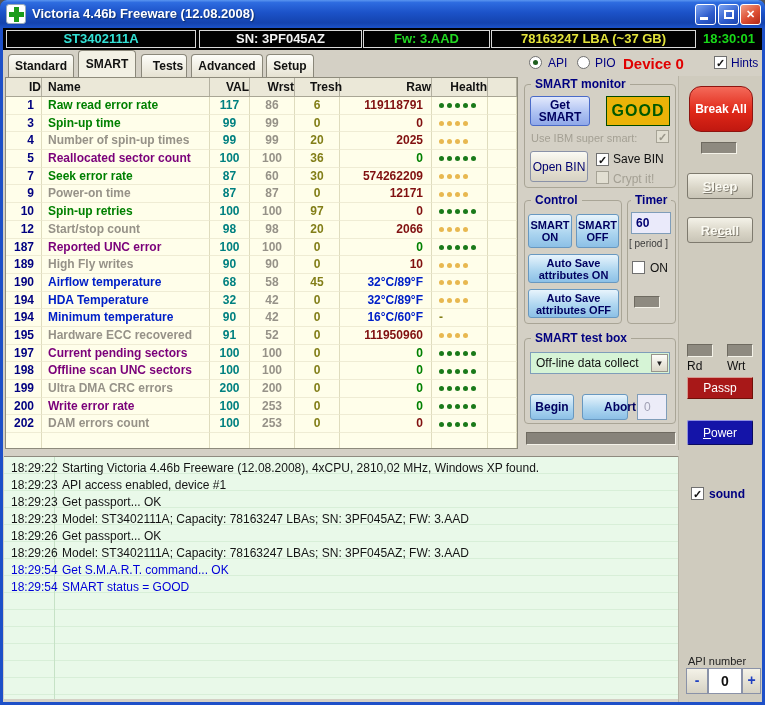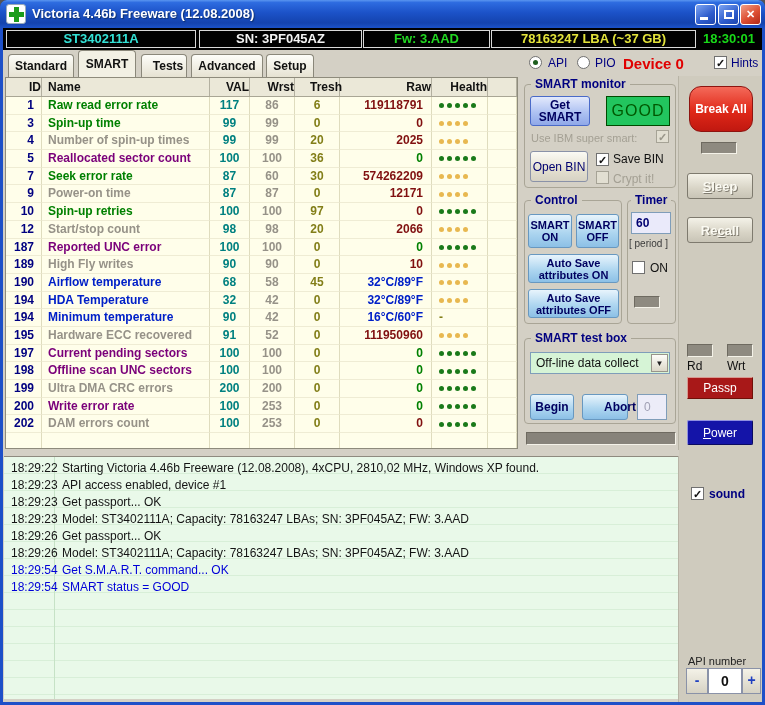--- a/index.html
+++ b/index.html
@@ -83,22 +83,22 @@
     color:#000080; font-size:12px; font-weight:bold; white-space:nowrap; }
   .btn-blue { position:absolute; background:linear-gradient(180deg,#E3E9FC,#AEC2F2 55%,#8FA8E8);
     border:1px solid #4A6AC8; border-radius:3px; color:#000060; font-size:11px; font-weight:bold;
     text-align:center; display:flex; align-items:center; justify-content:center; line-height:12px; }
   .btn-sky { position:absolute; background:linear-gradient(180deg,#E8F4FC,#AED6F0 55%,#8CC0E6);
     border:1px solid #6898C0; border-radius:3px; color:#000060; font-size:11px; font-weight:bold;
     text-align:center; display:flex; align-items:center; justify-content:center; line-height:12px; padding:0 2px; }
   .btn-gray { position:absolute; background:linear-gradient(180deg,#FBFAF4,#E4E0D0 60%,#D6D2C4);
     border:1px solid #8A92A8; border-radius:3px; color:#000070; font-size:12px;
     display:flex; align-items:center; justify-content:center; }
-  .good-box { position:absolute; background:#22c55e; border:1px solid #004A00; color:#005800;
-    font-weight:normal; font-size:16px; letter-spacing:1px; display:flex; align-items:center; justify-content:center; }
+  .good-box { position:absolute; background:#eab308; border:1px solid #004A00; color:#005800;
+    font-weight:bold; font-size:16px; letter-spacing:1px; display:flex; align-items:center; justify-content:center; }
   .gray-text { color:#A4A094; font-size:11px; position:absolute; white-space:nowrap; }
   .black-lbl { color:#111; font-size:12px; position:absolute; white-space:nowrap; }
   .timer-input { position:absolute; background:#EAEAFA; border:1px solid #7F9DB9; color:#000070;
     font-size:12px; font-weight:bold; padding-left:4px; line-height:20px; }
   .led { position:absolute; background:#8E8A80; border:1px solid; border-color:#6E6A60 #F4F2E8 #F4F2E8 #6E6A60; }
   .select-box { position:absolute; background:#D6F4D6; border:1px solid #7F9DB9; font-size:12px;
     color:#111; line-height:20px; padding-left:5px; }
   .select-arrow { position:absolute; right:1px; top:1px; bottom:1px; width:17px;
     background:linear-gradient(180deg,#FDFDF9,#DCD8C8); border:1px solid #98948A; font-size:8px;
     color:#222; text-align:center; line-height:17px; }

